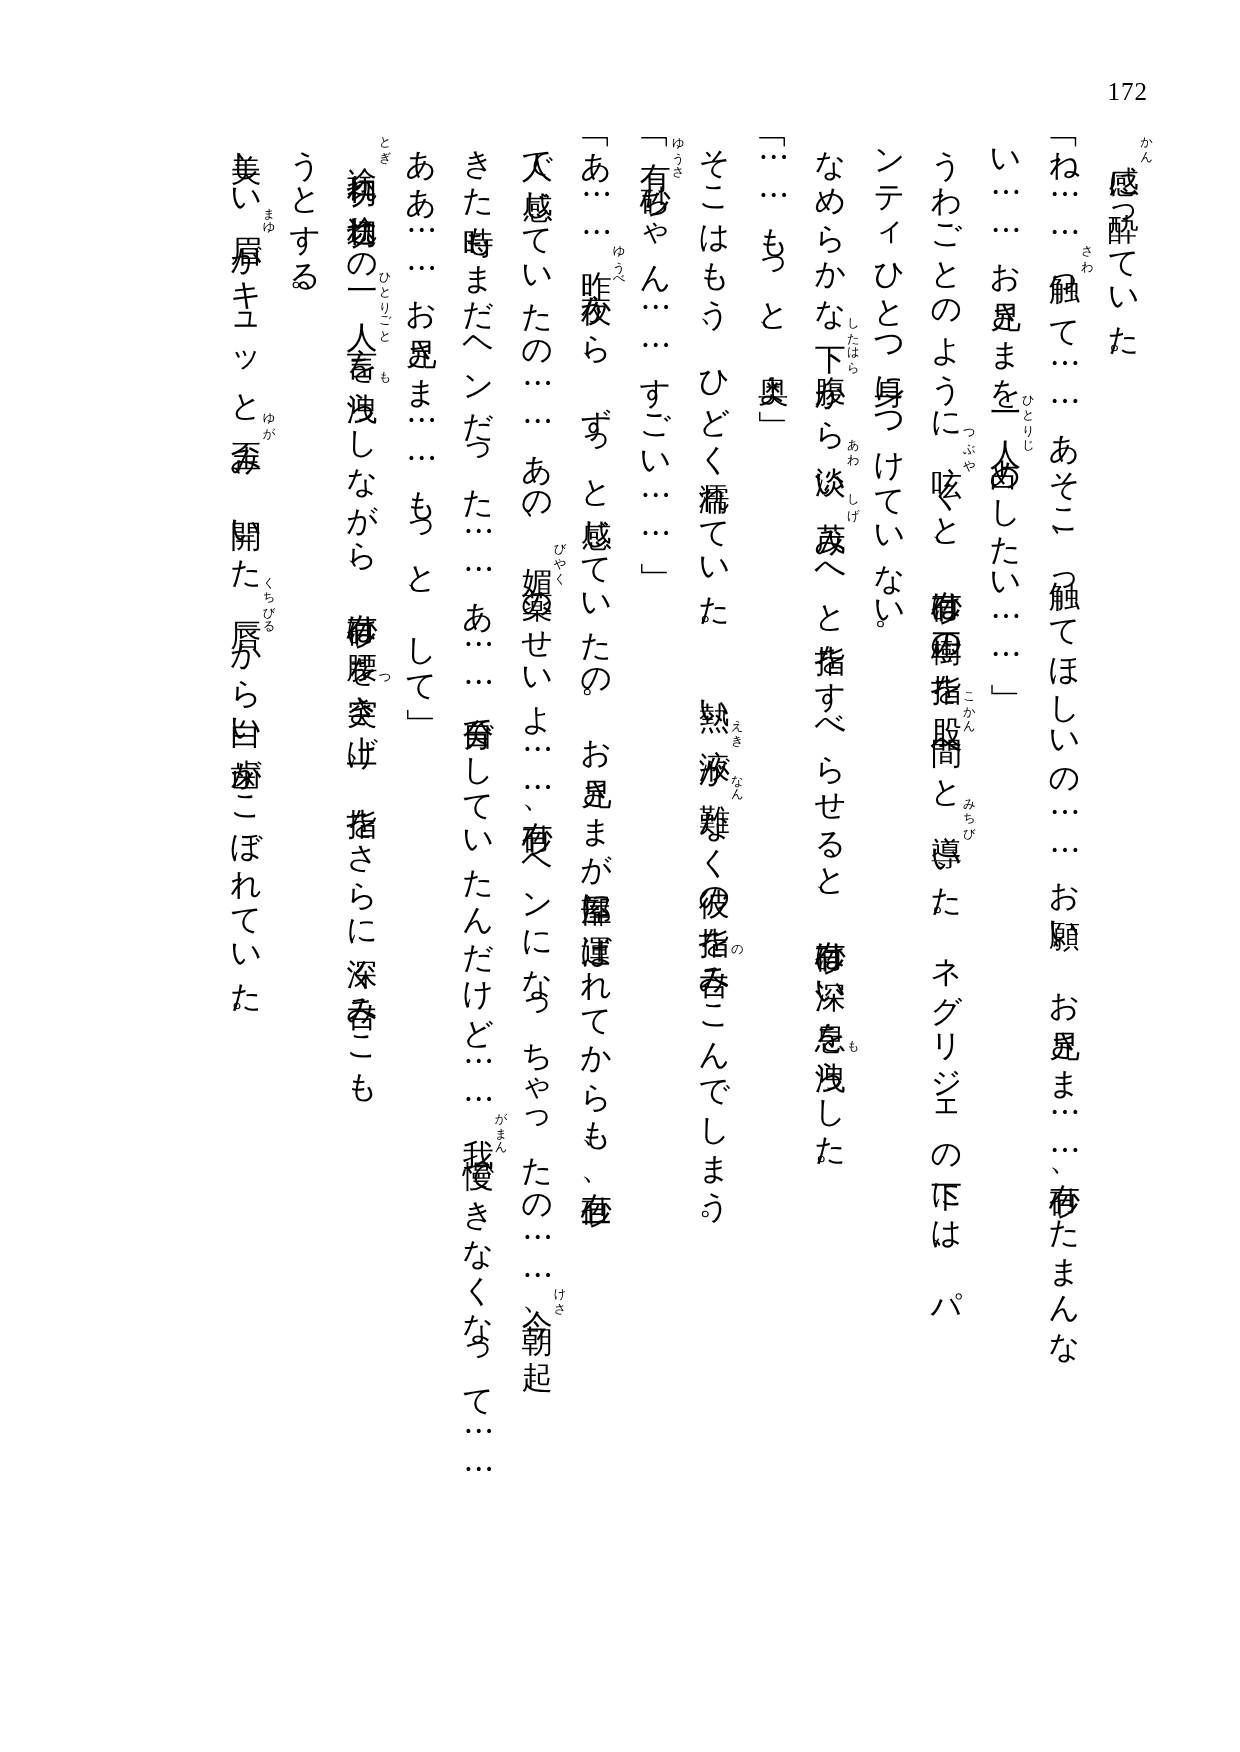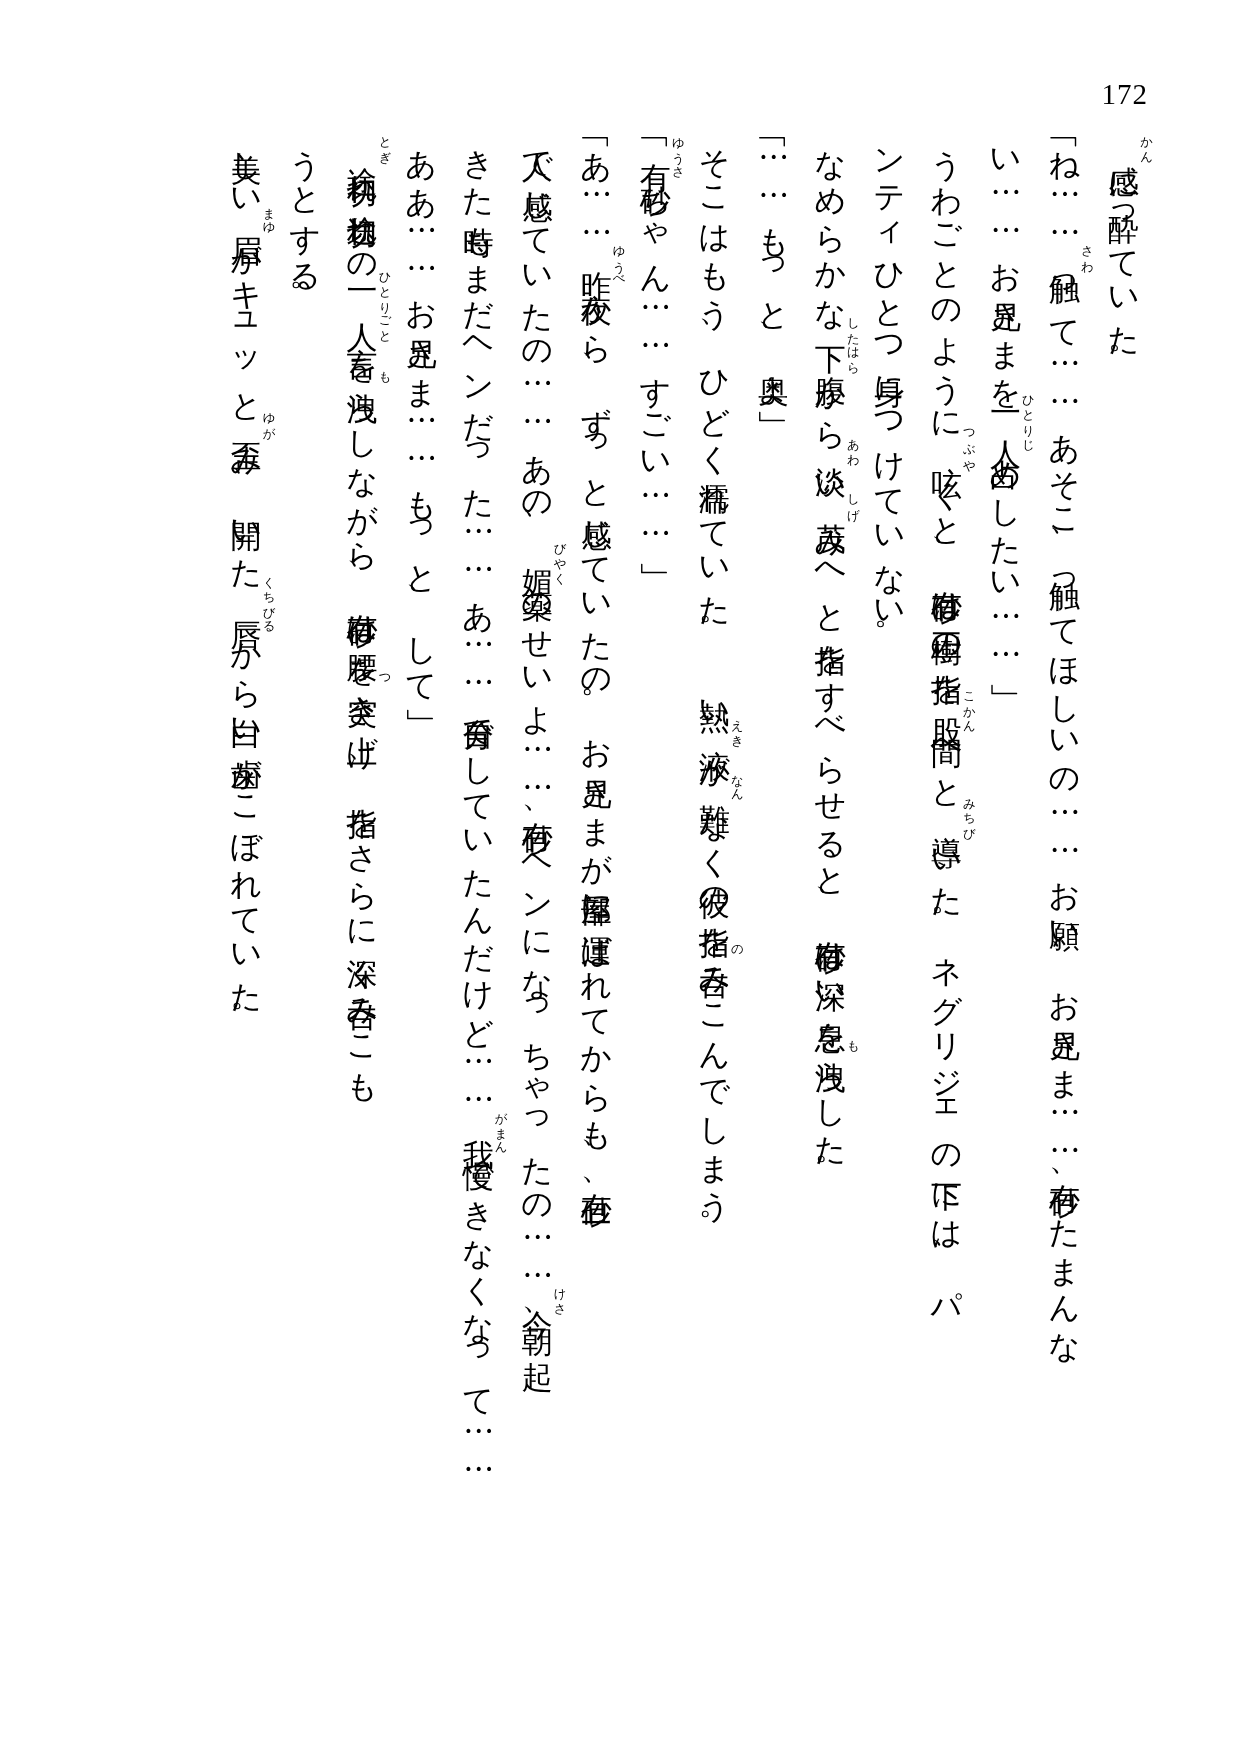--- a/index.html
+++ b/index.html
@@ -21,21 +21,21 @@
     top: 0;
     left: 0;
     width: 1240px;
     height: 1752px;
   }
 
   .page-number {
     position: absolute;
     top: 78px;
     right: 92px;
-    font-size: 29px;
+    font-size: 25px;
     letter-spacing: 1px;
     font-family: "Liberation Serif", "DejaVu Serif", serif;
   }
 
   
   .vtext {
     position: absolute;
     top: 128px;
     right: 86px;
     height: 1340px;

